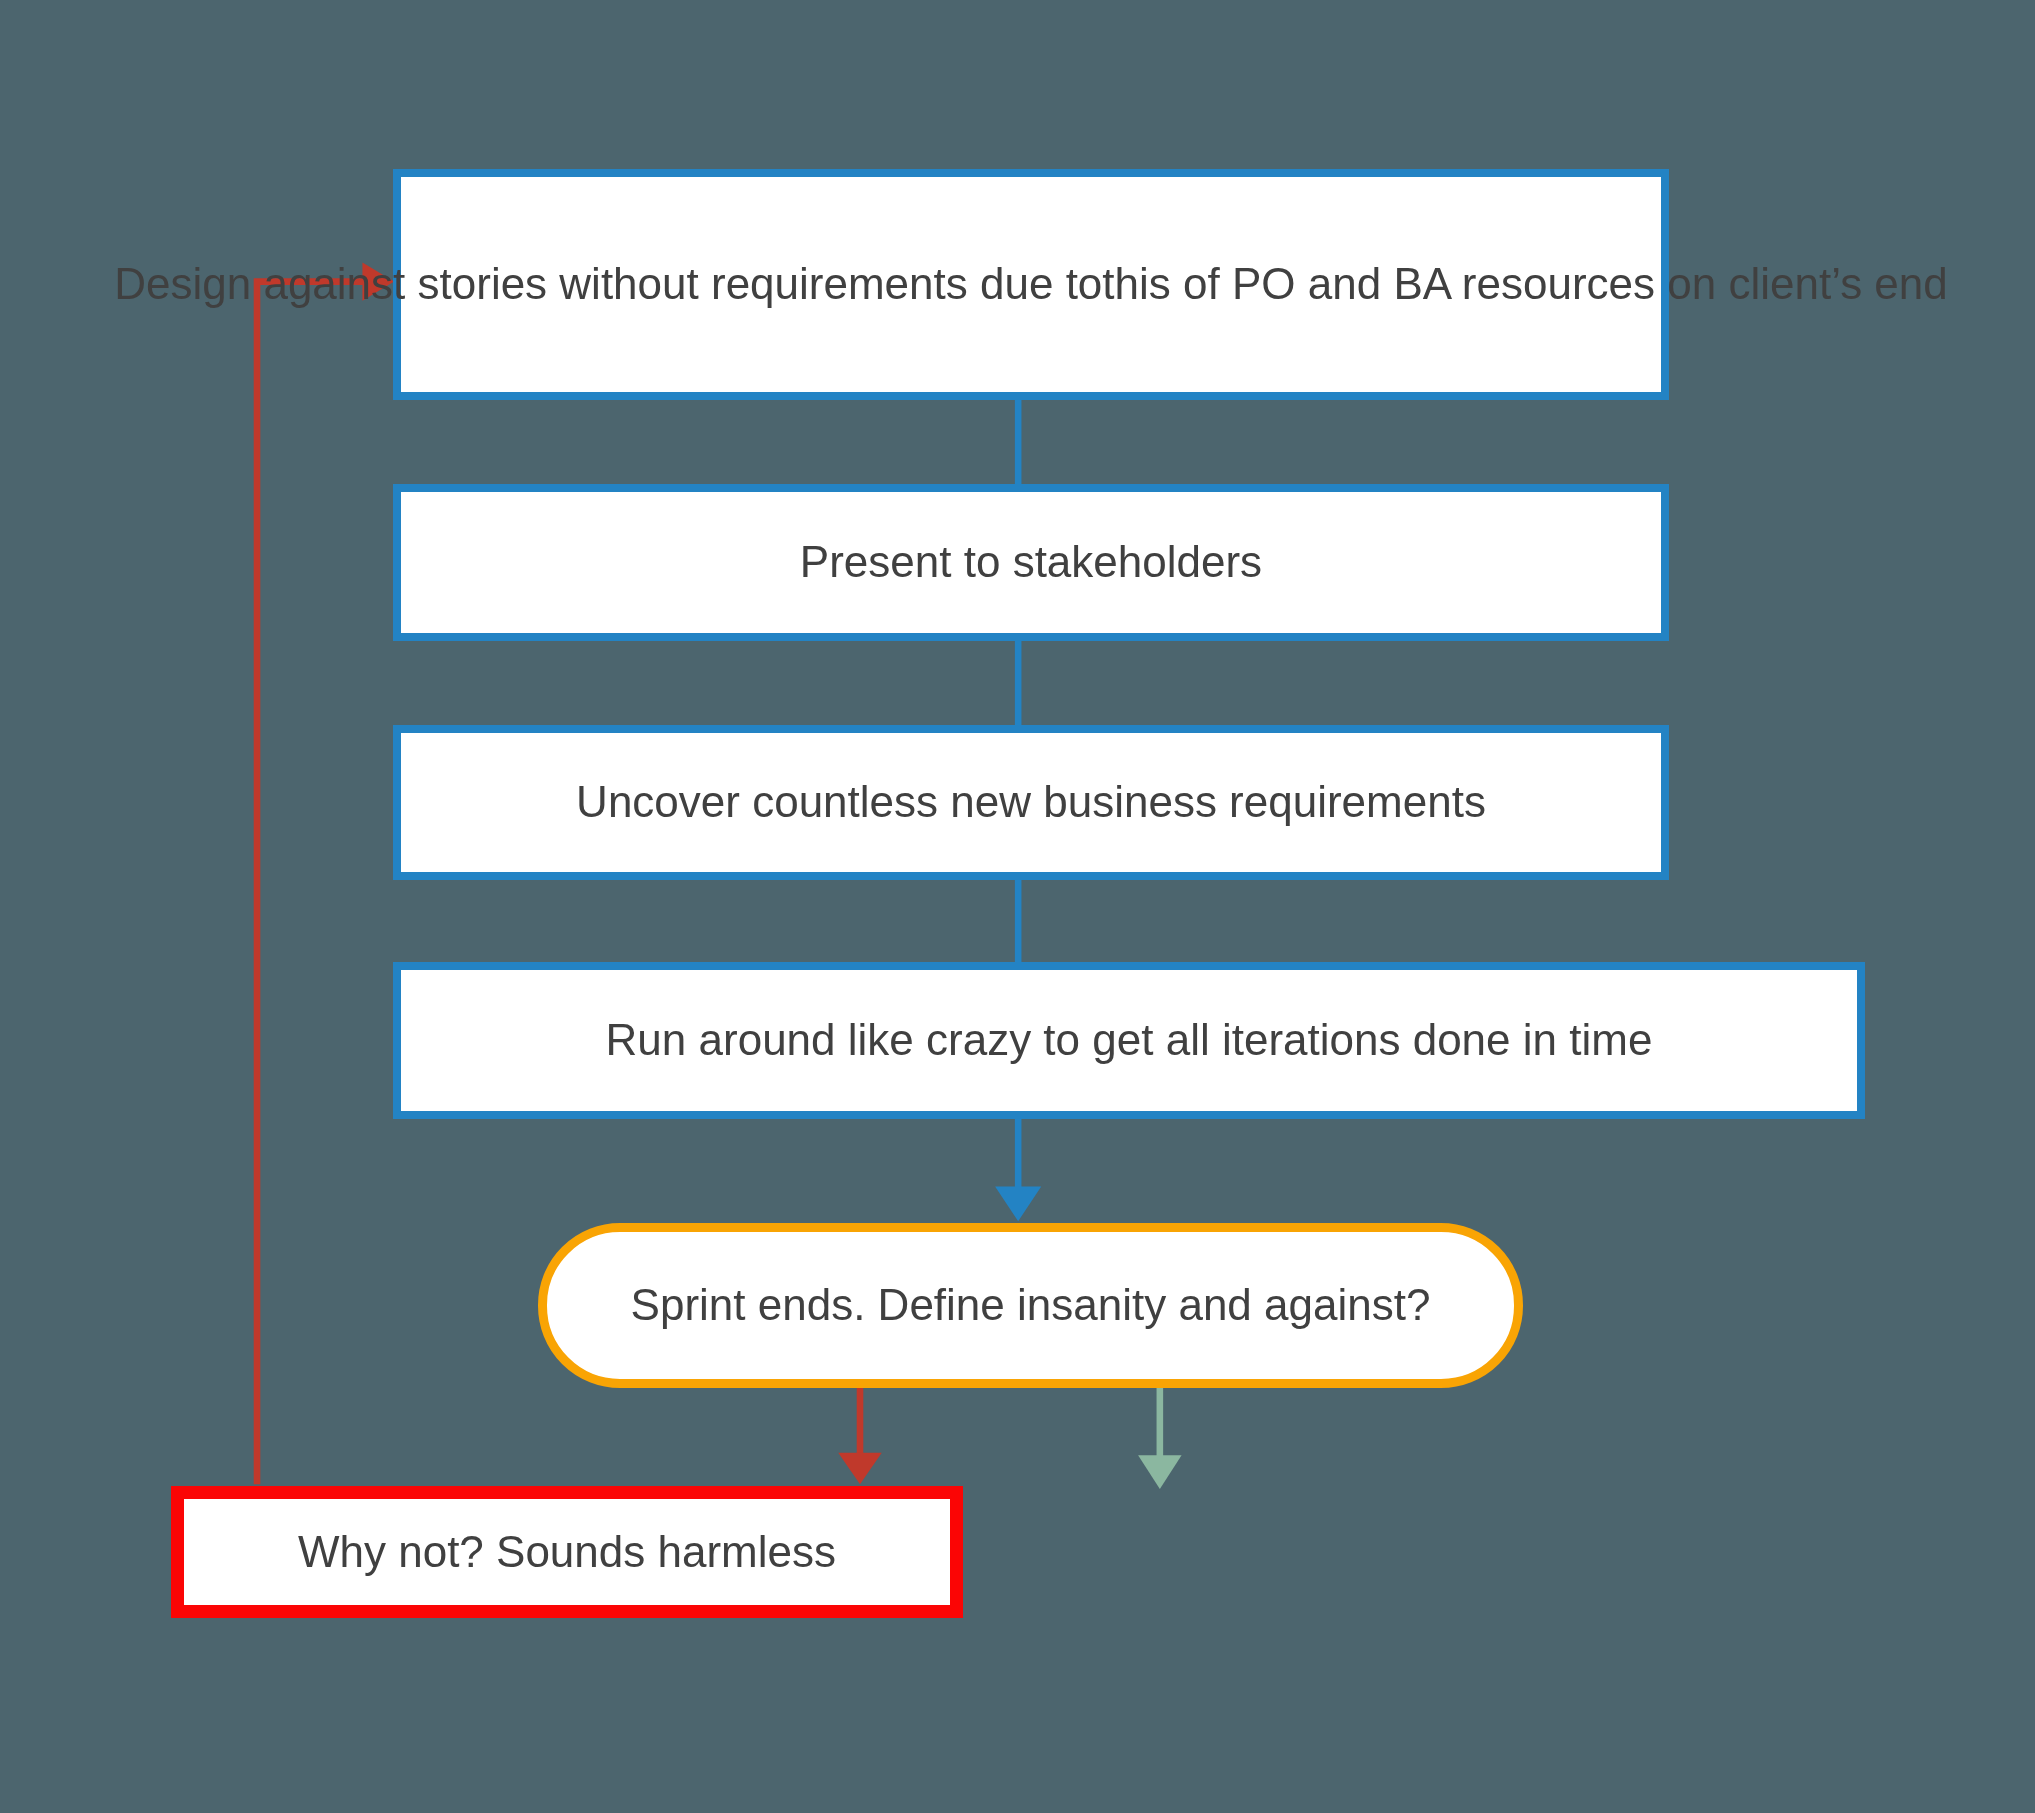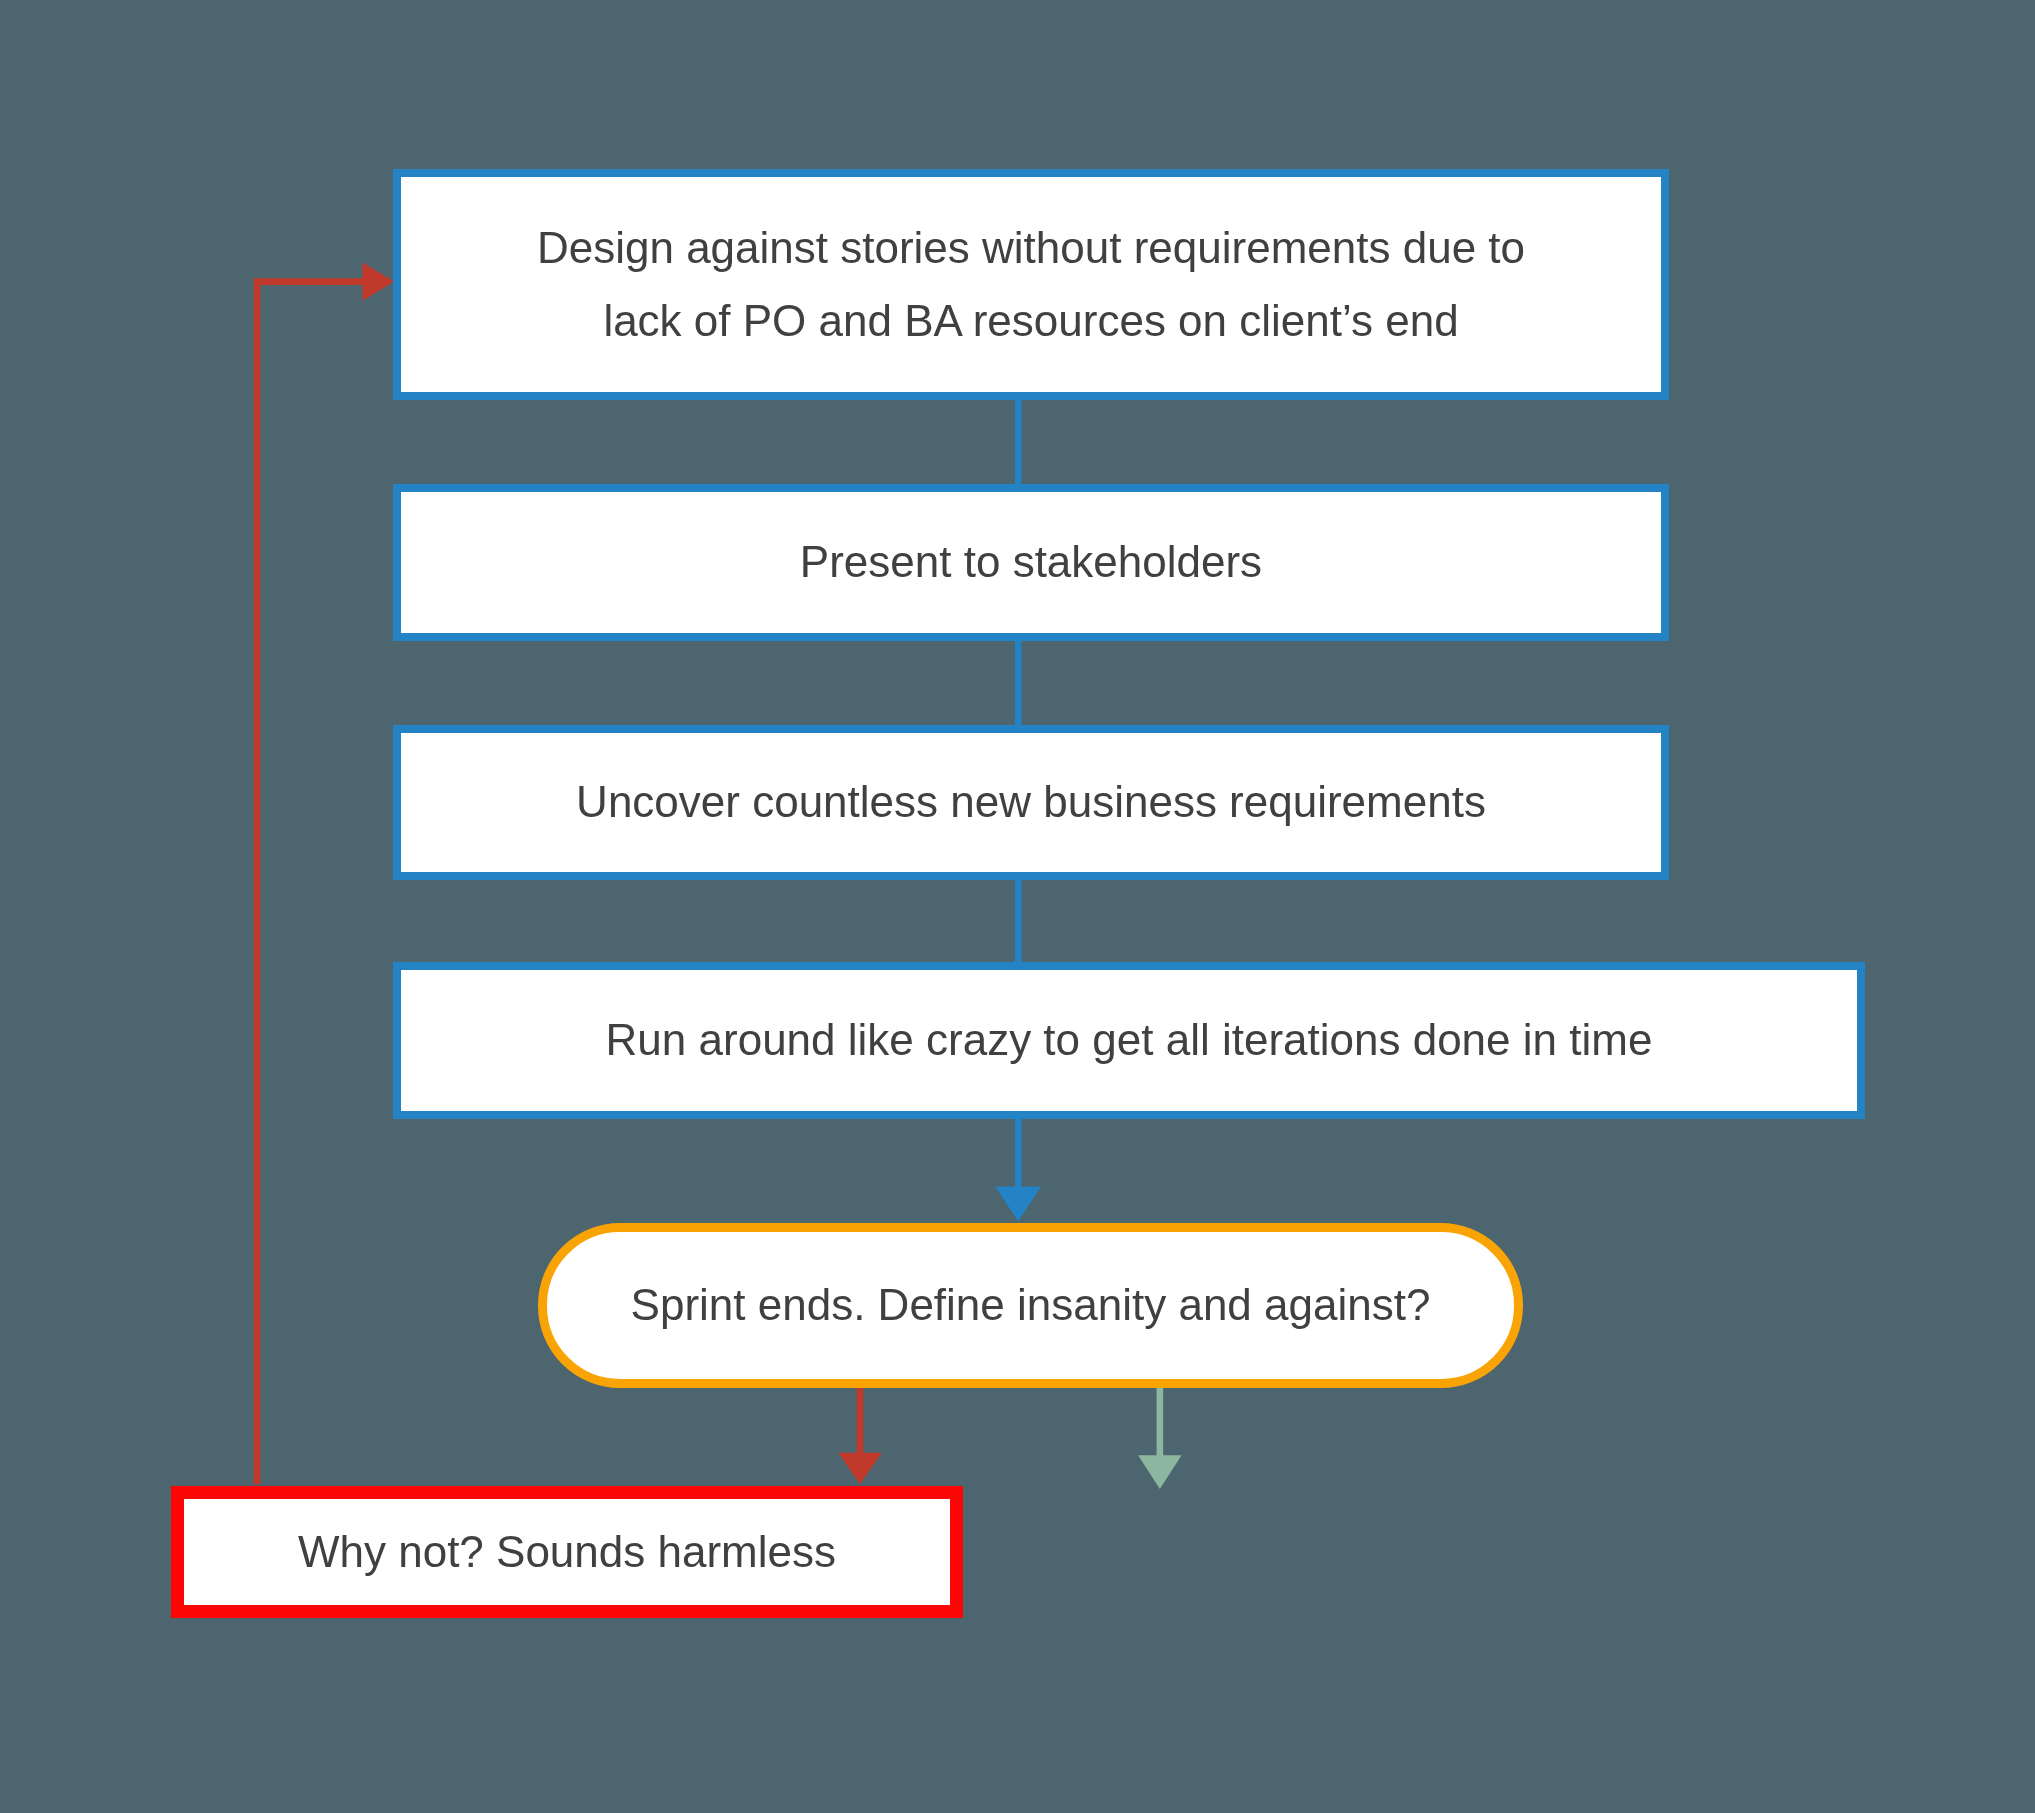--- a/index.html
+++ b/index.html
@@ -20,21 +20,21 @@
     left: 0;
     top: 0;
     z-index: 1;
   }
   .node {
     position: absolute;
     box-sizing: border-box;
     background: #ffffff;
     border-style: solid;
     display: flex;
-    flex-direction: column;
+    flex-direction: row;
     align-items: center;
     justify-content: center;
     text-align: center;
     z-index: 2;
     font-size: 44px;
     line-height: 1.2;
   }
   .node .line {
     white-space: nowrap;
   }
@@ -66,21 +66,21 @@
 
     <line x1="1760" y1="2102" x2="1760" y2="2214" stroke-width="10" style="stroke: rgb(139, 183, 160);"></line>
     <polygon points="1727,2208 1793,2208 1760,2259" style="fill: rgb(139, 183, 160);"></polygon>
 
     <polyline points="390,2252 390,427 554,427" fill="none" stroke-width="10" style="stroke: rgb(192, 57, 43);"></polyline>
     <polygon points="550,398 550,456 598,427" style="fill: rgb(192, 57, 43);"></polygon>
   </svg>
 
   <div class="node multiline" style="left: 393px; top: 169px; width: 1276px; height: 231px; border-width: 8px; padding: 0px 33px; border-color: rgb(35, 131, 196); background-color: rgb(255, 255, 255);">
     <div class="line">Design against stories without requirements due to</div>
-    <div class="line">lack of PO and BA resources on client’s end</div>
+    <div class="line">this of PO and BA resources on client’s end</div>
   </div>
 
   <div class="node" style="left: 393px; top: 484px; width: 1276px; height: 157px; border-width: 8px; border-color: rgb(35, 131, 196); background-color: rgb(255, 255, 255);">
     <div class="line">Present to stakeholders</div>
   </div>
 
   <div class="node" style="left: 393px; top: 725px; width: 1276px; height: 155px; border-width: 8px; border-color: rgb(35, 131, 196); background-color: rgb(255, 255, 255);">
     <div class="line">Uncover countless new business requirements</div>
   </div>
 

